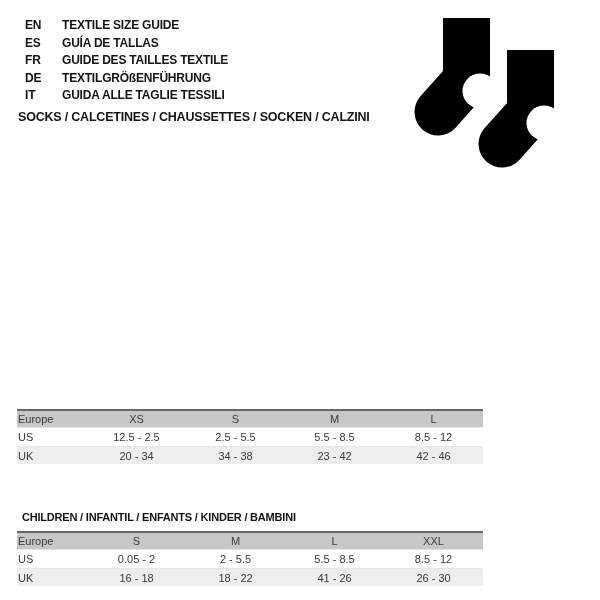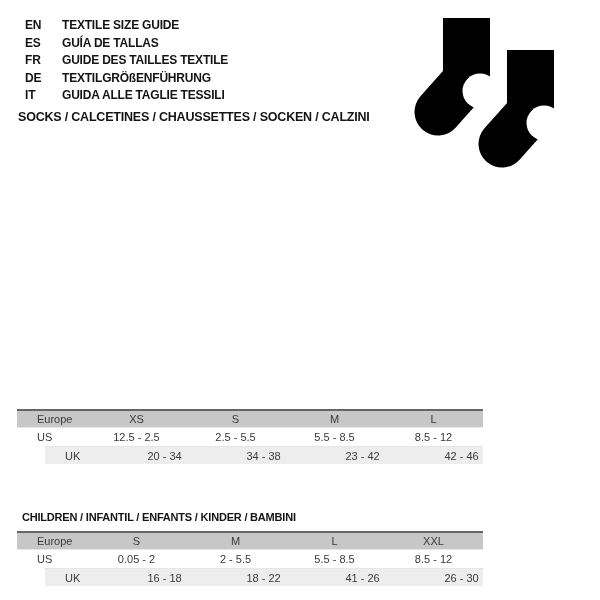--- a/index.html
+++ b/index.html
@@ -24,23 +24,23 @@
   #table-adult{top:409px;}
   #table-children{top:511px;}
   .table-title{font-weight:bold;font-size:11px;letter-spacing:-0.2px;white-space:nowrap;
                padding-left:5px;height:13px;line-height:13px;margin-bottom:7px;color:var(--text_black,#141414);}
   .tbl{width:466px;border-top:2px solid var(--header_border,#666666);}
   .trow{display:grid;grid-template-columns:70px 99px 99px 99px 99px;height:18px;align-items:center;
         font-size:11px;color:var(--text_gray,#3a3a3a);}
   .trow.head{background:var(--header_bg,#c7c7c7);height:16px;color:var(--text_gray,#3a3a3a);}
   .trow.alt{background:var(--row_alt_bg,#ededed);}
   .trow + .trow{border-top:1px solid var(--row_border,#e6e6e6);}
-  .trow.alt{height:17px;margin-left:28px;}
+  .trow.alt{height:17px;}
   .cell{text-align:center;white-space:nowrap;overflow:hidden;}
-  .cell.region{text-align:left;padding-left:20px;}
+  .cell.region{text-align:left;padding-left:1px;}
 </style>
 </head>
 <body>
 
 <div id="page">
 
   <div id="category-line">SOCKS / CALCETINES / CHAUSSETTES / SOCKEN / CALZINI</div>
 
   <div id="lang-block">
     <div class="lang-row">

